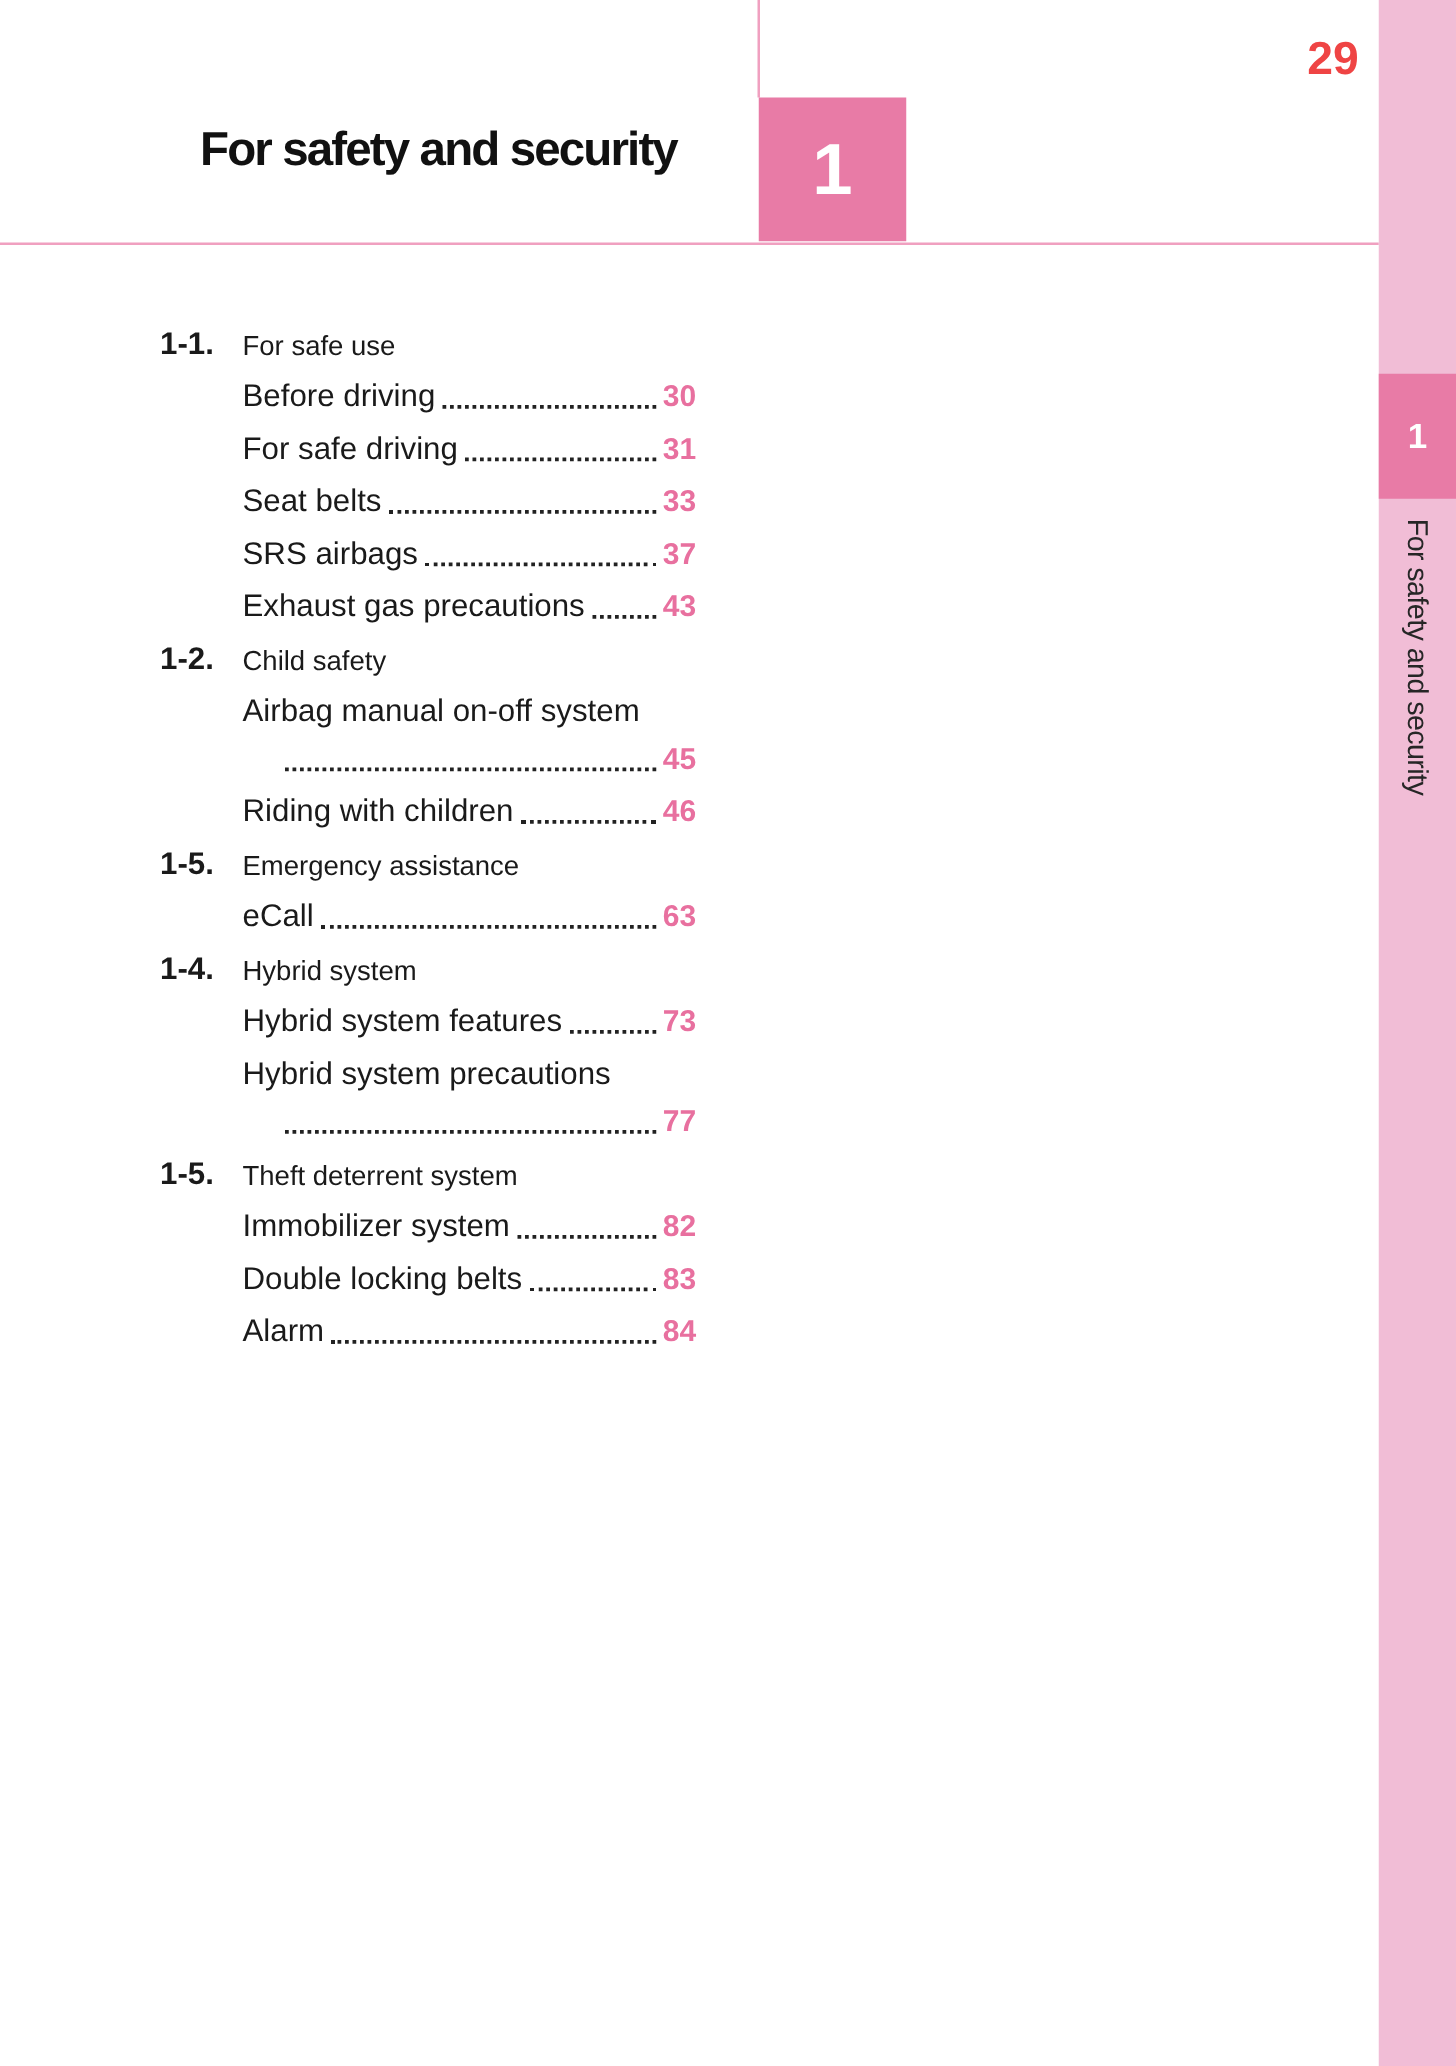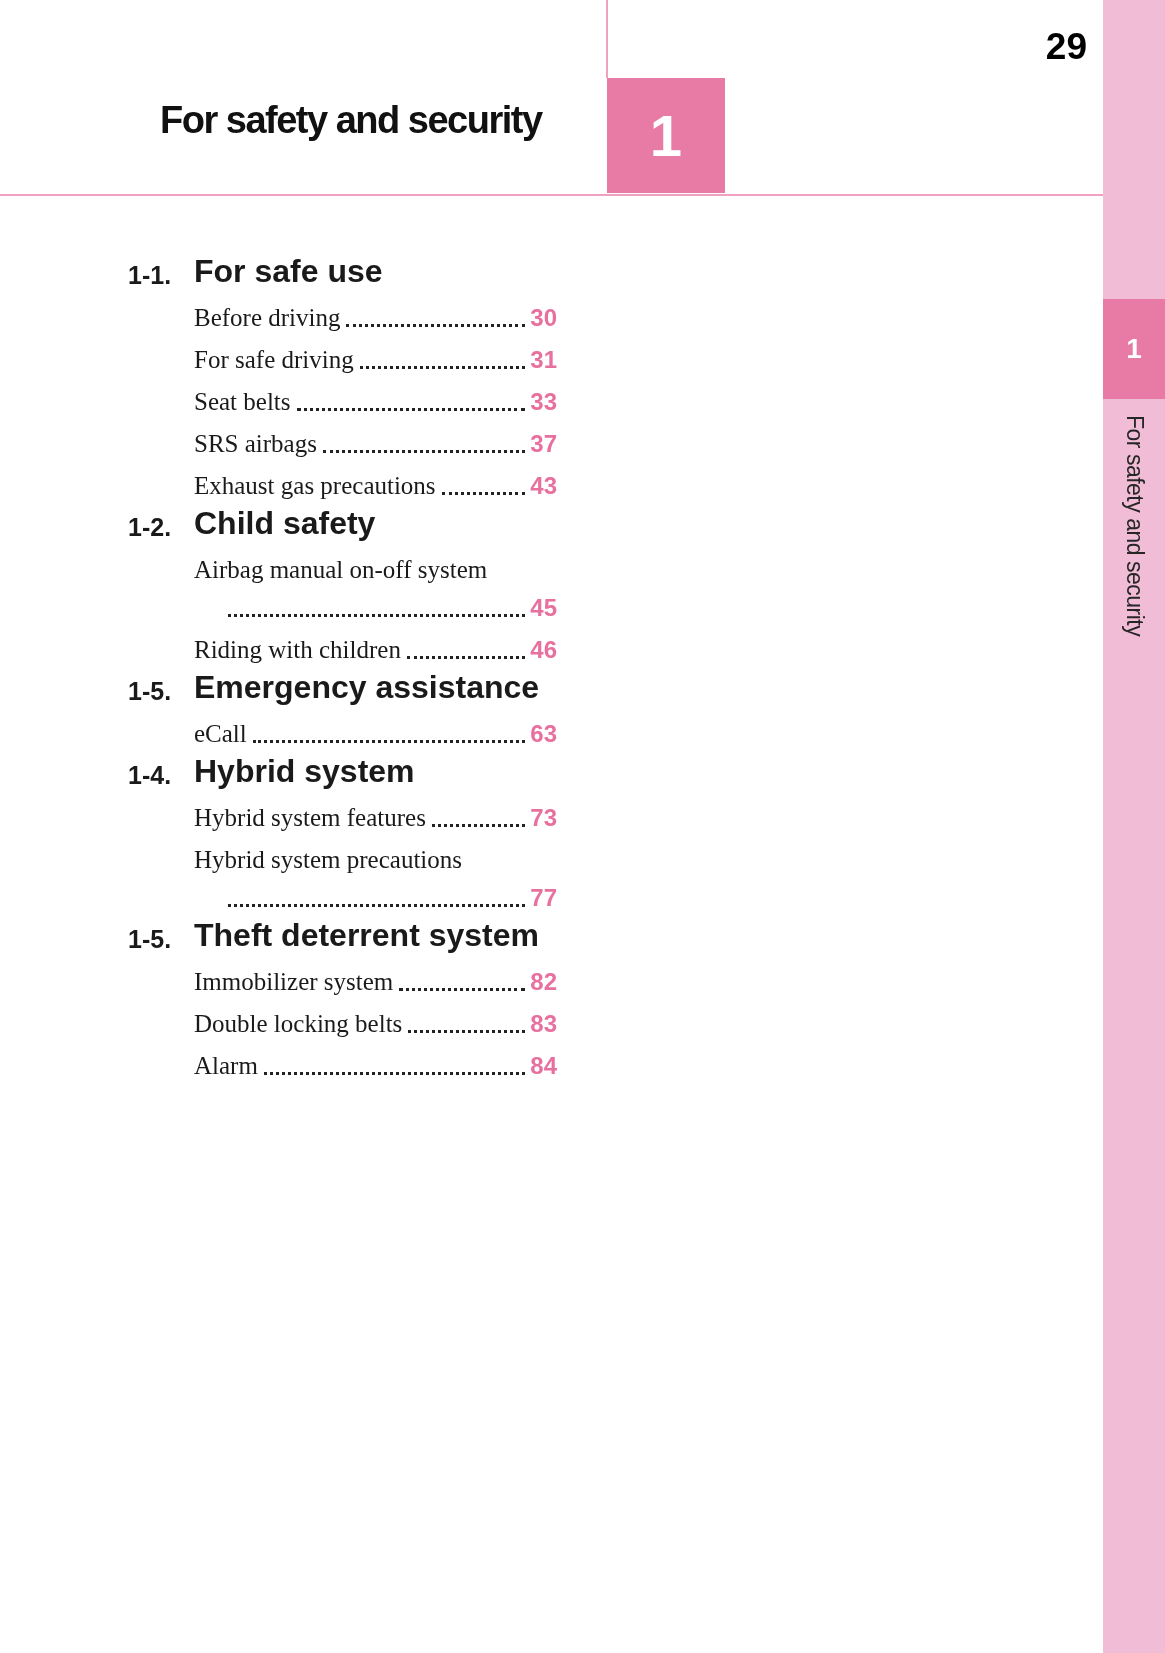--- a/index.html
+++ b/index.html
@@ -32,44 +32,44 @@
     display:flex;justify-content:center;
   }
   .sidebar-label{
     writing-mode:vertical-rl;
     font-size:23px;letter-spacing:-0.5px;color:#262626;
     white-space:nowrap;
   }
   
   .page-number{
     position:absolute;top:26px;right:78px;
-    font-size:37px;font-weight:bold;color:#000000;
+    font-size:37px;font-weight:bold;color:#ef4444;
   }
   .chapter-heading{
     position:absolute;left:160px;top:99px;
     font-size:38px;font-weight:bold;letter-spacing:-1.5px;color:#111;
     white-space:nowrap;
   }
   .vline{position:absolute;left:606px;top:0;width:2px;height:78px;background:var(--line-pink);}
   .chapter-box{
     position:absolute;left:607px;top:78px;width:118px;height:115px;
     background:var(--accent);color:#ffffff;
     display:flex;align-items:center;justify-content:center;
     font-size:58px;font-weight:bold;
   }
   .hline{position:absolute;left:0;top:194px;width:1103px;height:2px;background:var(--line-pink);}
   
   .toc{position:absolute;left:128px;top:248px;width:429px;}
   .row{display:flex;align-items:flex-end;height:42px;}
   .row.cont{height:38px;}
   .sec-num{width:66px;font-weight:bold;font-size:25px;flex:none;margin-top:36px;}
-  .sec-title{font-weight:bold;font-size:32px;white-space:nowrap;}
+  .sec-title{font-weight:normal;font-size:22px;white-space:nowrap;}
   .entry-indent{width:66px;flex:none;}
   .cont-indent{width:94px;flex:none;}
-  .entry-label{font-size:25px;white-space:nowrap;font-family:Liberation Serif, serif;}
+  .entry-label{font-size:25px;white-space:nowrap;}
   .leader{
     flex:1;min-width:18px;
     border-bottom:3.5px dotted #222;
     margin:0 5px 5px 6px;
     align-self:flex-end;
   }
   .entry-page{font-size:24px;font-weight:bold;color:var(--pgref);flex:none;}
 </style>
 </head>
 <body>

